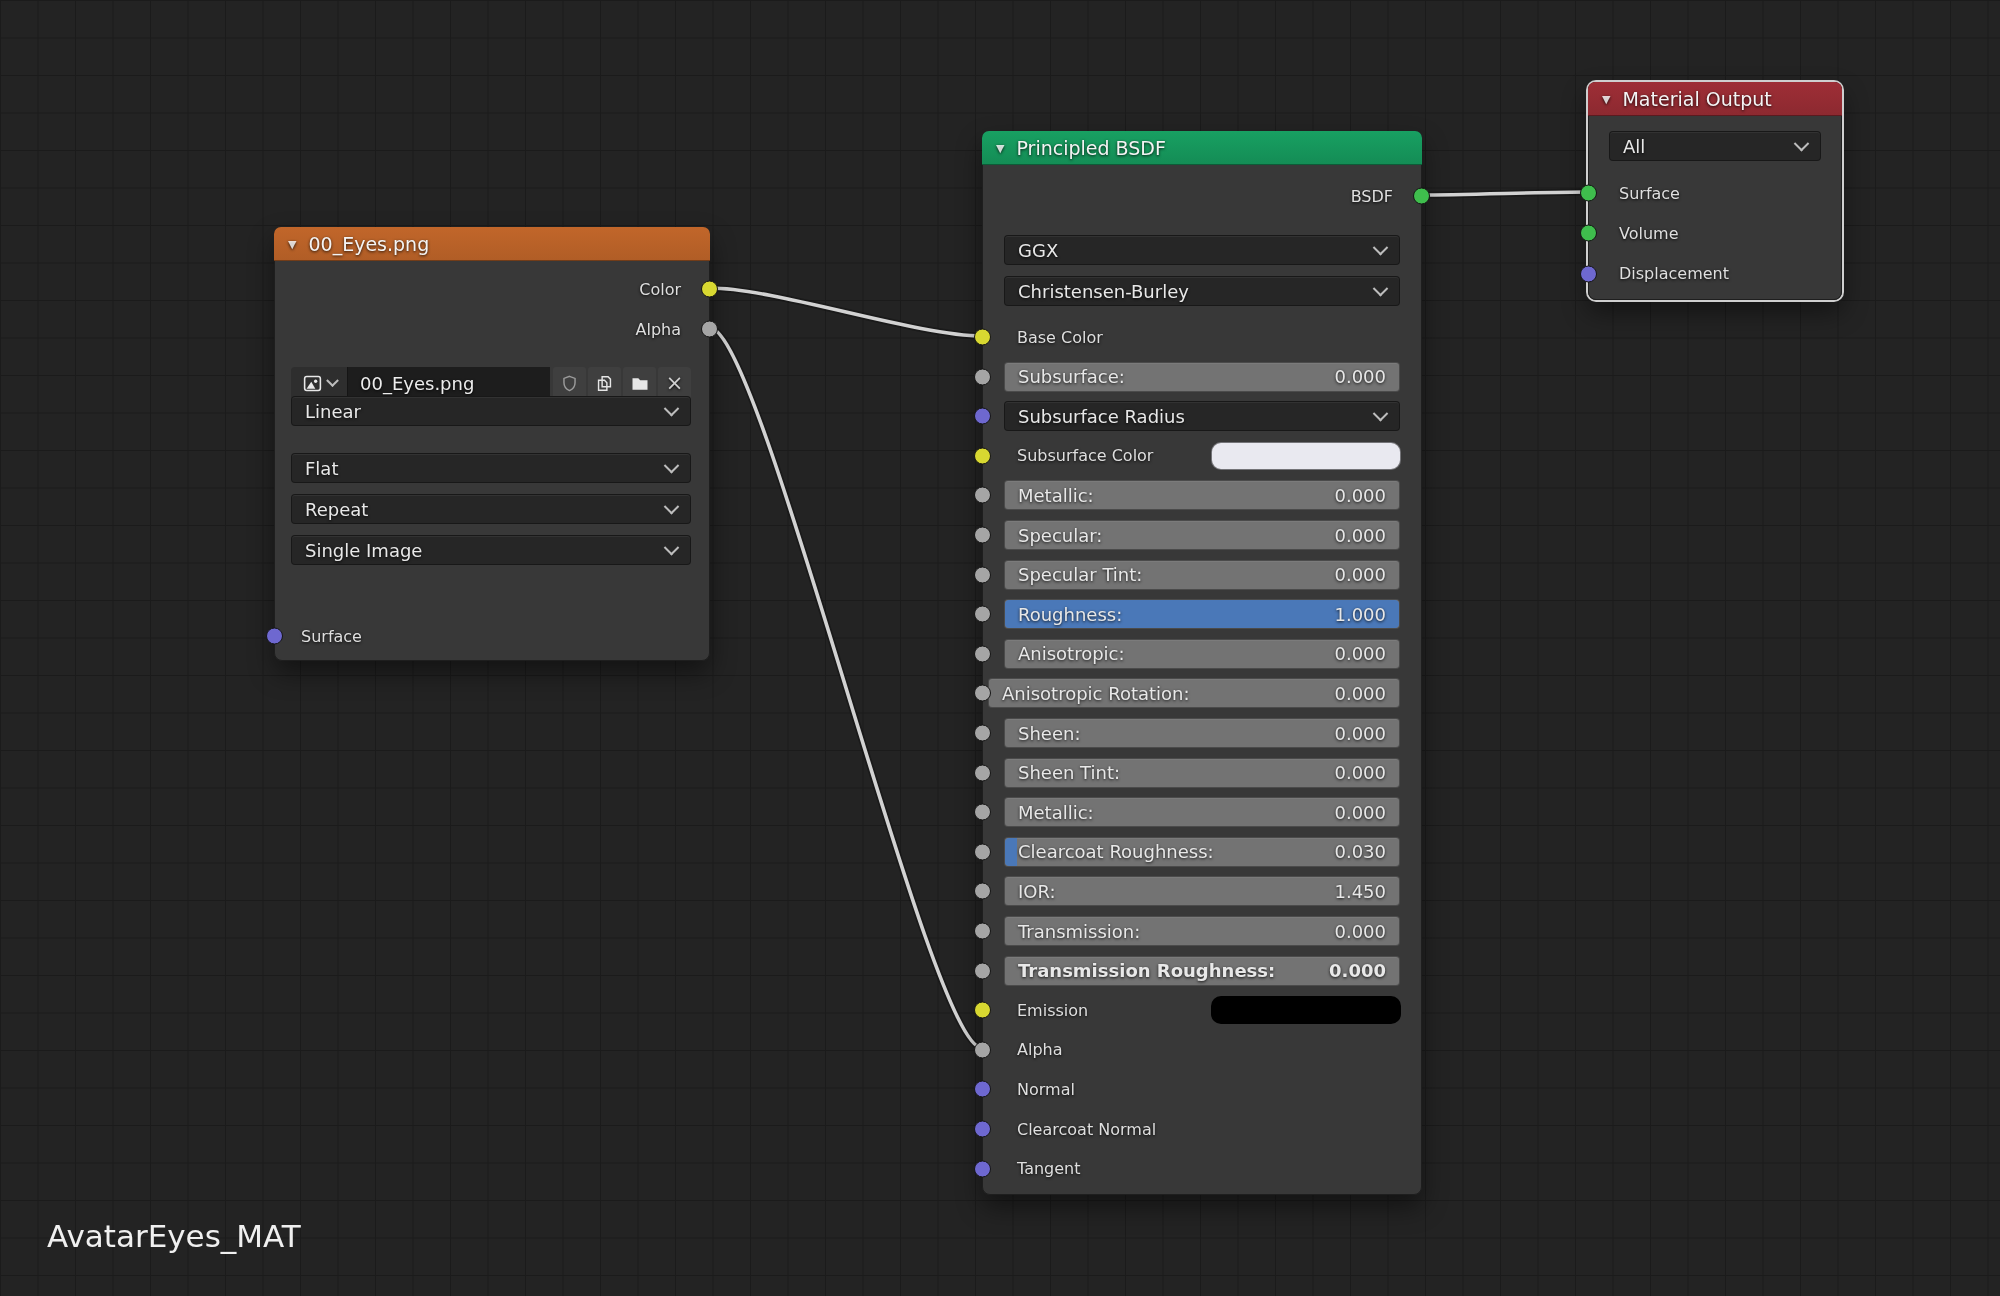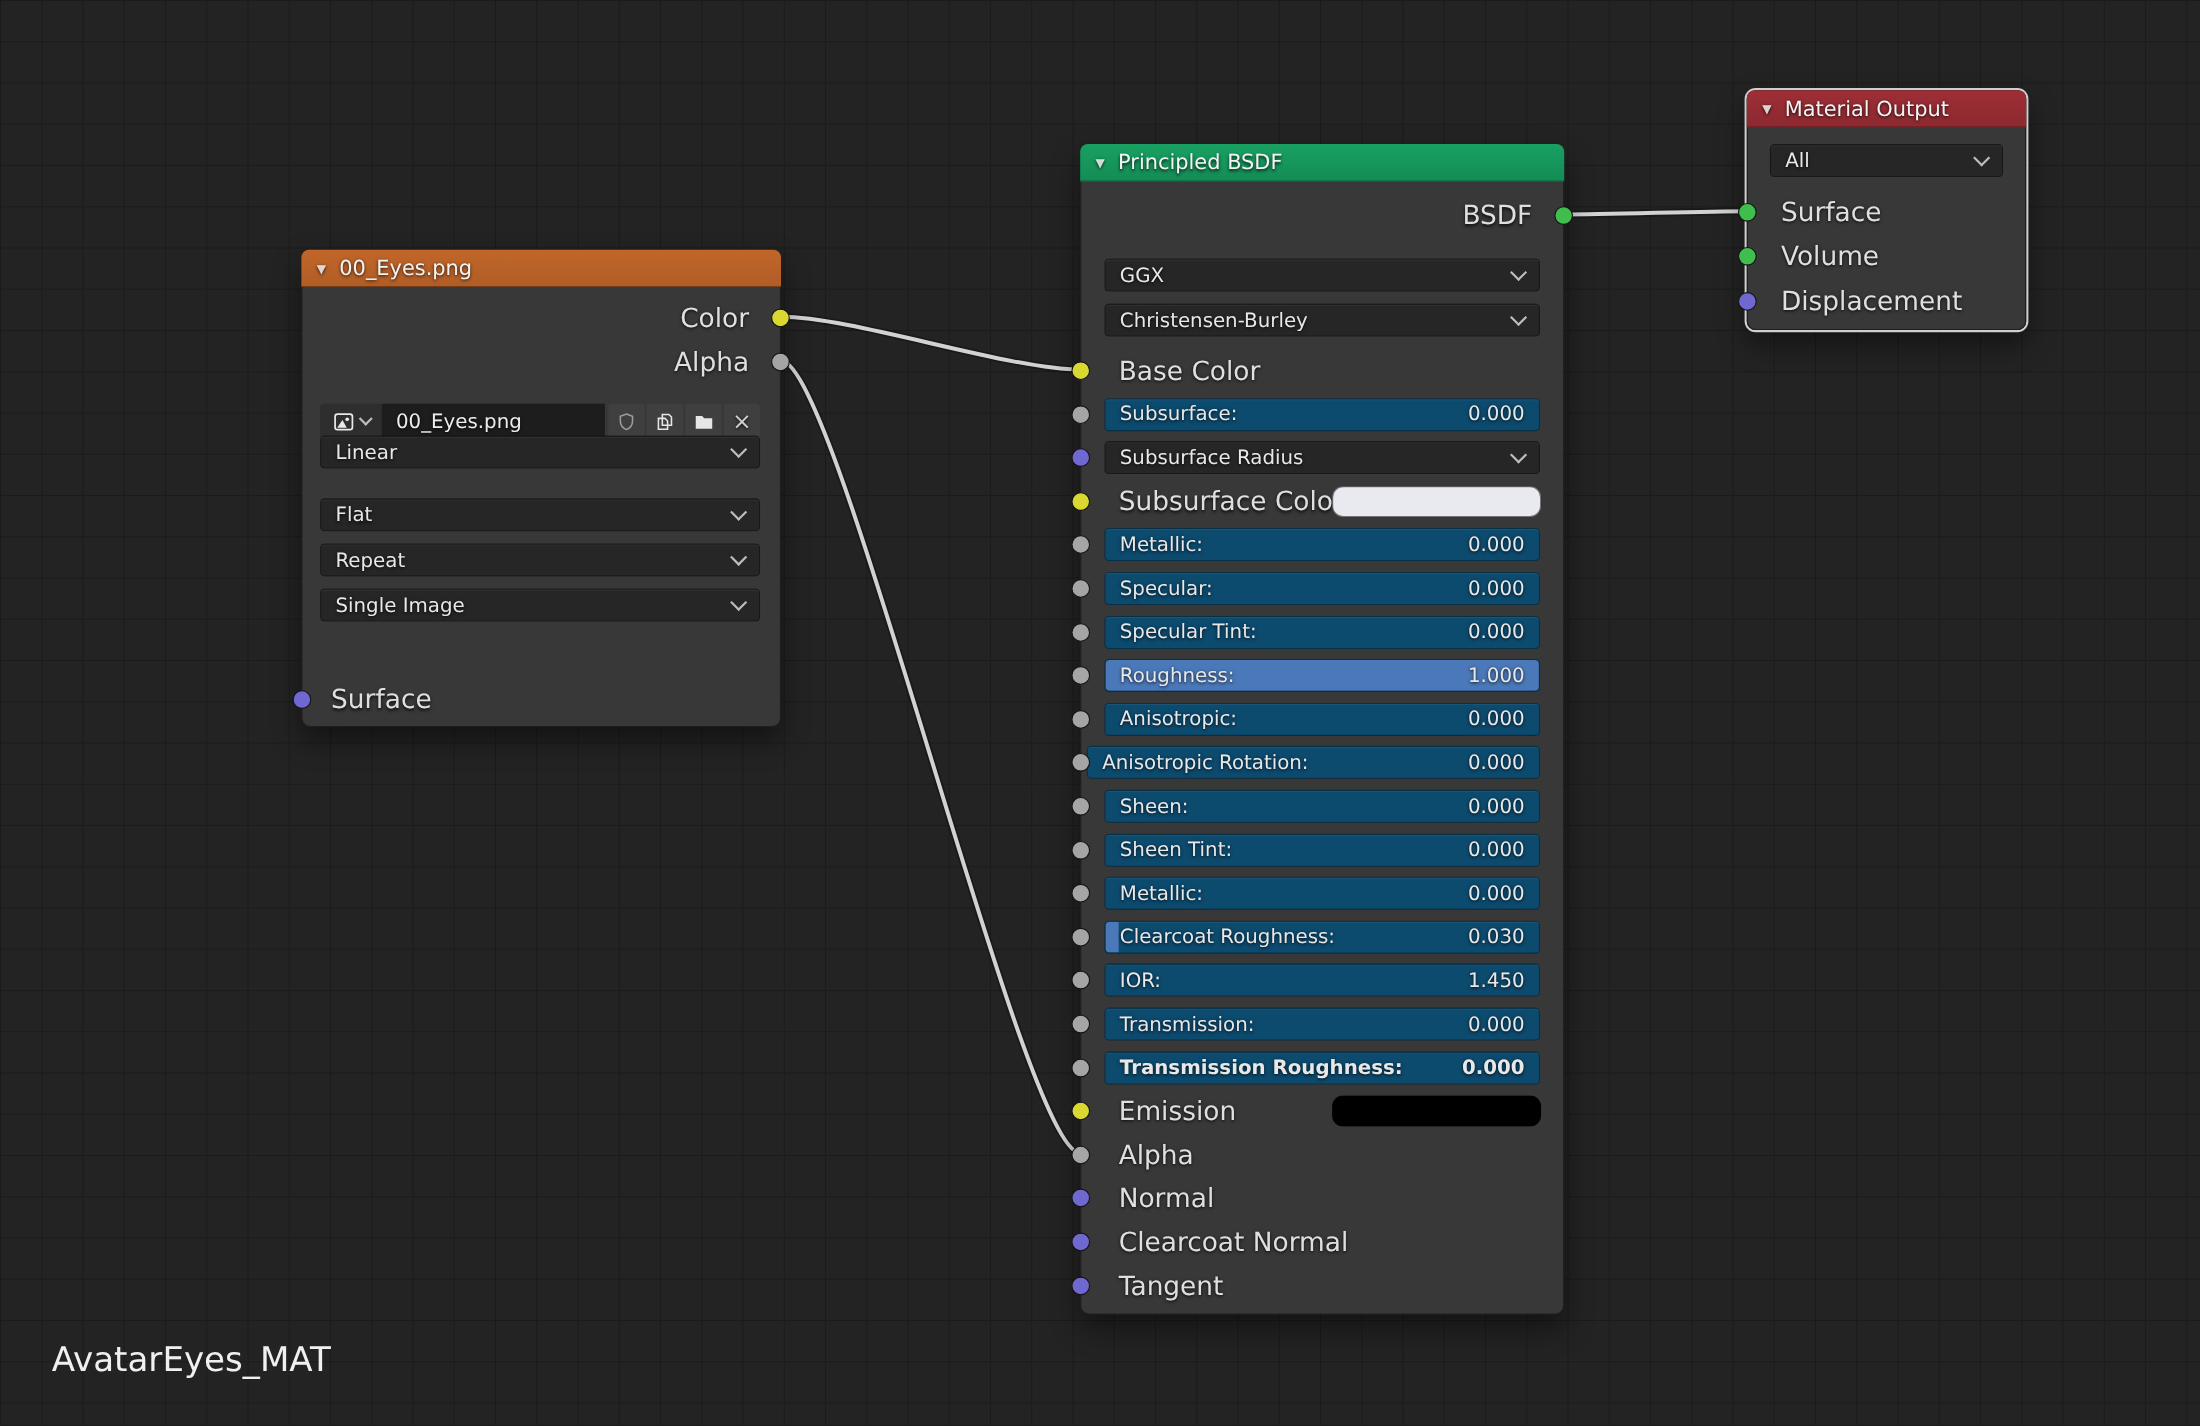--- a/index.html
+++ b/index.html
@@ -23,25 +23,25 @@
   }
   .node.selected{box-shadow:0 0 0 2px #cfcfcf,0 12px 26px rgba(0,0,0,.45);}
   .nheader{
     position:absolute;left:-1px;right:-1px;top:-1px;height:34px;
     border-radius:7px 7px 0 0;display:flex;align-items:center;
     padding-left:14px;color:#f4f4f4;font-size:19px;
     box-shadow:inset 0 -1px 0 rgba(0,0,0,.35);
   }
   .tri{font-size:11px;color:rgba(255,255,255,.82);margin-right:12px;}
   .row{position:absolute;left:0;right:0;height:30px;display:flex;align-items:center;}
-  .rlabel{font-size:24px;color:#dfdfdf;}
+  .rlabel{font-size:16px;color:#dfdfdf;}
   .row.outrow{justify-content:flex-end;padding-right:28px;}
   .bar{
     position:absolute;height:30px;box-sizing:border-box;border-radius:4px;
-    background:#0c4a6e;border:1px solid rgba(0,0,0,.35);
+    background:#737373;border:1px solid rgba(0,0,0,.35);
     box-shadow:inset 0 1px 0 rgba(255,255,255,.06);
     display:flex;align-items:center;justify-content:space-between;
     padding:0 13px;font-size:18px;color:#e8e8e8;overflow:hidden;
   }
   .bar.select{background:#262626;}
   .bar .fill{position:absolute;left:0;top:0;bottom:0;background:#4a78b8;border-radius:4px 0 0 4px;}
   .bar .fill.full{border-radius:4px;}
   .bar span{position:relative;z-index:1;}
   .chev{width:9px;height:9px;border-right:2px solid #bdbdbd;border-bottom:2px solid #bdbdbd;
         transform:rotate(45deg) translate(-2px,-2px);flex:none;}

